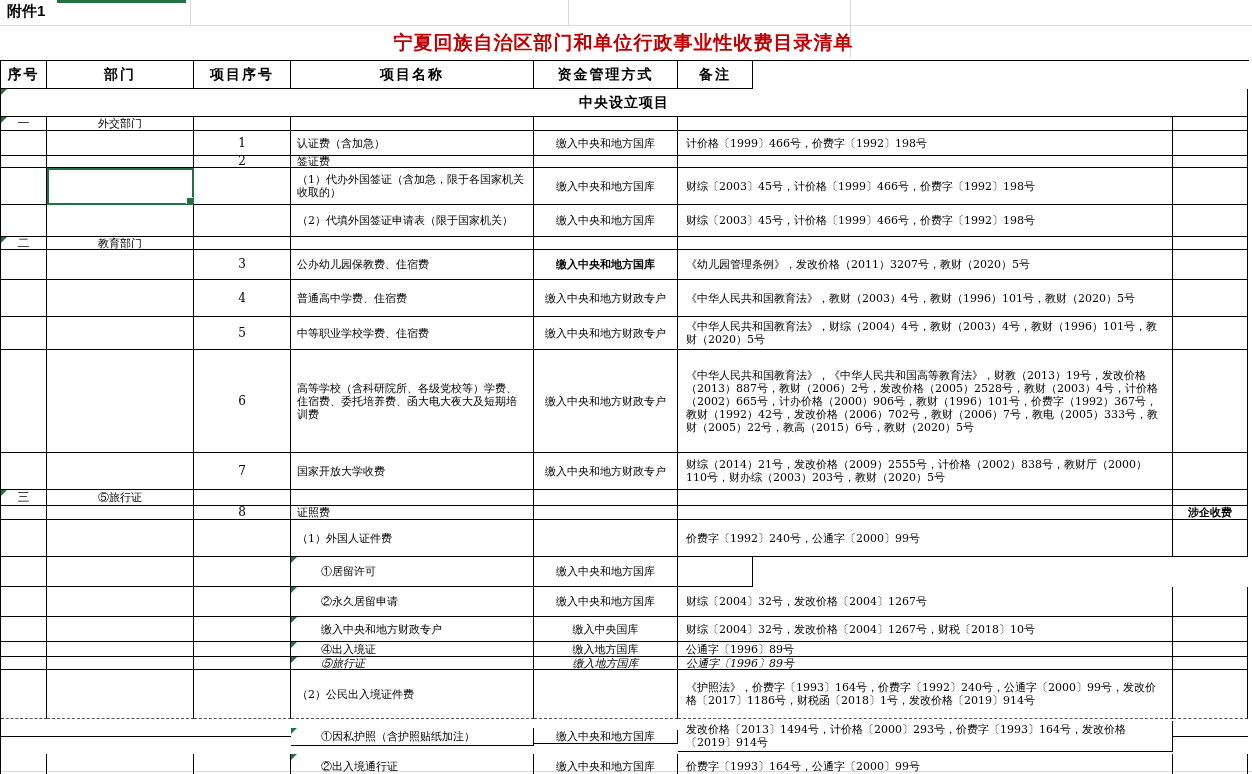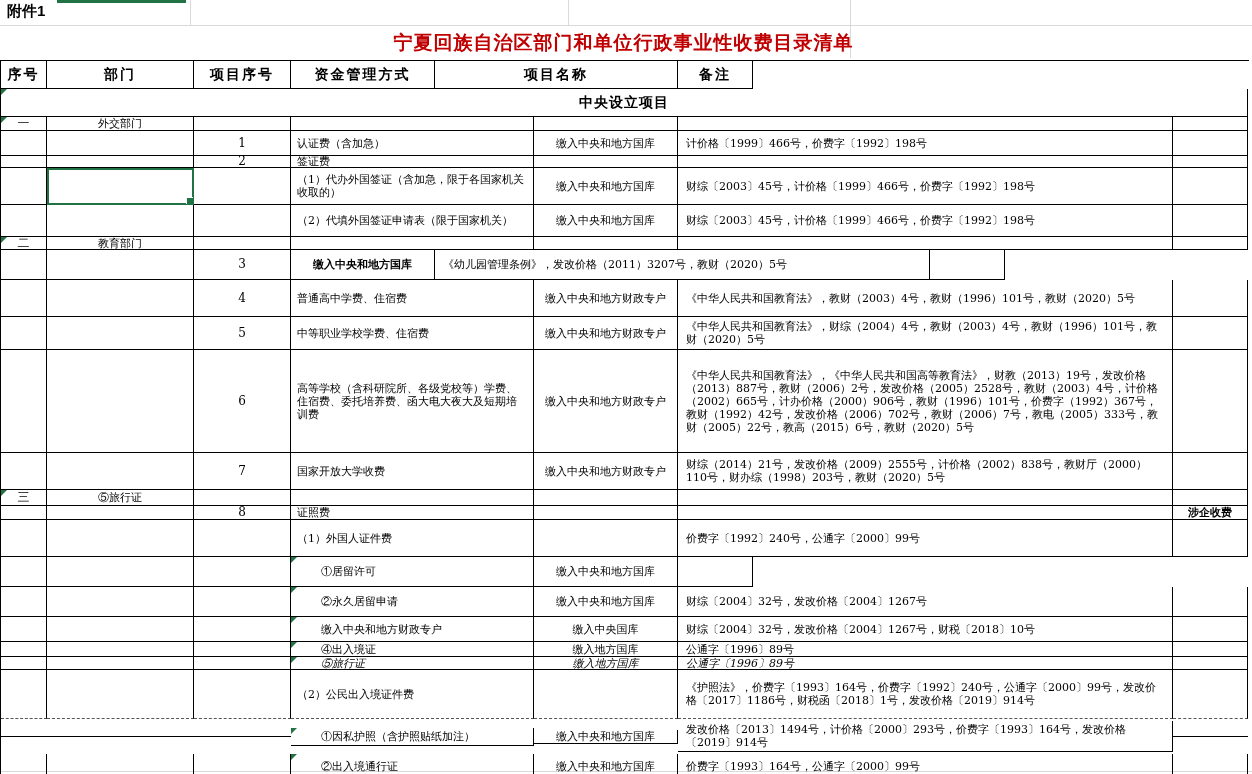--- a/index.html
+++ b/index.html
@@ -50,22 +50,22 @@
   <div class="gline" style="left:0;top:25px;width:1252px;height:1px;"></div>
   <div class="gline" style="left:0;top:771px;width:1252px;height:1px;"></div>
 
   <div id="title">宁夏回族自治区部门和单位行政事业性收费目录清单</div>
 
   <div id="tbl">
     <div class="row hdr" id="hdrrow">
       <div class="c" style="width:46px">序号</div>
       <div class="c" style="width:147px">部门</div>
       <div class="c" style="width:97px">项目序号</div>
+      <div class="c" style="width:243px">项目名称</div>
       <div class="c" style="width:144px">资金管理方式</div>
-      <div class="c" style="width:243px">项目名称</div>
       <div class="c" style="width:75px">备注</div>
     </div>
     <div id="rows">
         <div class="row" style="height: 28px;">
           <div class="c sep-cell tri" style="width: 1247px;">中央设立项目</div>
         </div>
         <div class="row" style="height: 14px;">
           <div class="c num tri" style="width: 46px;">一</div>
           <div class="c " style="width: 147px;">外交部门</div>
           <div class="c num" style="width: 97px;"></div>
@@ -116,20 +116,21 @@
           <div class="c num" style="width: 97px;"></div>
           <div class="c left" style="width: 243px;"></div>
           <div class="c " style="width: 144px;"></div>
           <div class="c pol" style="width: 495px;"></div>
           <div class="c b" style="width: 75px;"></div>
         </div>
         <div class="row" style="height: 30px;">
           <div class="c num" style="width: 46px;"></div>
           <div class="c " style="width: 147px;"></div>
           <div class="c num" style="width: 97px;">3</div>
+          <div class="c left" style="width: 243px;">公办幼儿园保教费、住宿费</div>
           <div class="c b" style="width: 144px;">缴入中央和地方国库</div>
           <div class="c pol" style="width: 495px;">《幼儿园管理条例》，发改价格（2011）3207号，教财（2020）5号</div>
           <div class="c b" style="width: 75px;"></div>
         </div>
         <div class="row" style="height: 37px;">
           <div class="c num" style="width: 46px;"></div>
           <div class="c " style="width: 147px;"></div>
           <div class="c num" style="width: 97px;">4</div>
           <div class="c left" style="width: 243px;">普通高中学费、住宿费</div>
           <div class="c " style="width: 144px;">缴入中央和地方财政专户</div>
@@ -153,21 +154,21 @@
           <div class="c " style="width: 144px;">缴入中央和地方财政专户</div>
           <div class="c pol" style="width: 495px;">《中华人民共和国教育法》，《中华人民共和国高等教育法》，财教（2013）19号，发改价格（2013）887号，教财（2006）2号，发改价格（2005）2528号，教财（2003）4号，计价格（2002）665号，计办价格（2000）906号，教财（1996）101号，价费字（1992）367号，教财（1992）42号，发改价格（2006）702号，教财（2006）7号，教电（2005）333号，教财（2005）22号，教高（2015）6号，教财（2020）5号</div>
           <div class="c b" style="width: 75px;"></div>
         </div>
         <div class="row" style="height: 37px;">
           <div class="c num" style="width: 46px;"></div>
           <div class="c " style="width: 147px;"></div>
           <div class="c num" style="width: 97px;">7</div>
           <div class="c left" style="width: 243px;">国家开放大学收费</div>
           <div class="c " style="width: 144px;">缴入中央和地方财政专户</div>
-          <div class="c pol" style="width: 495px;">财综（2014）21号，发改价格（2009）2555号，计价格（2002）838号，教财厅（2000）110号，财办综（1998）203号，教财（2020）5号</div>
+          <div class="c pol" style="width: 495px;">财综（2014）21号，发改价格（2009）2555号，计价格（2002）838号，教财厅（2000）110号，财办综（2003）203号，教财（2020）5号</div>
           <div class="c b" style="width: 75px;"></div>
         </div>
         <div class="row" style="height: 16px;">
           <div class="c num tri" style="width: 46px;">三</div>
           <div class="c " style="width: 147px;">⑤旅行证</div>
           <div class="c num" style="width: 97px;"></div>
           <div class="c left" style="width: 243px;"></div>
           <div class="c " style="width: 144px;"></div>
           <div class="c pol" style="width: 495px;"></div>
           <div class="c b" style="width: 75px;"></div>

